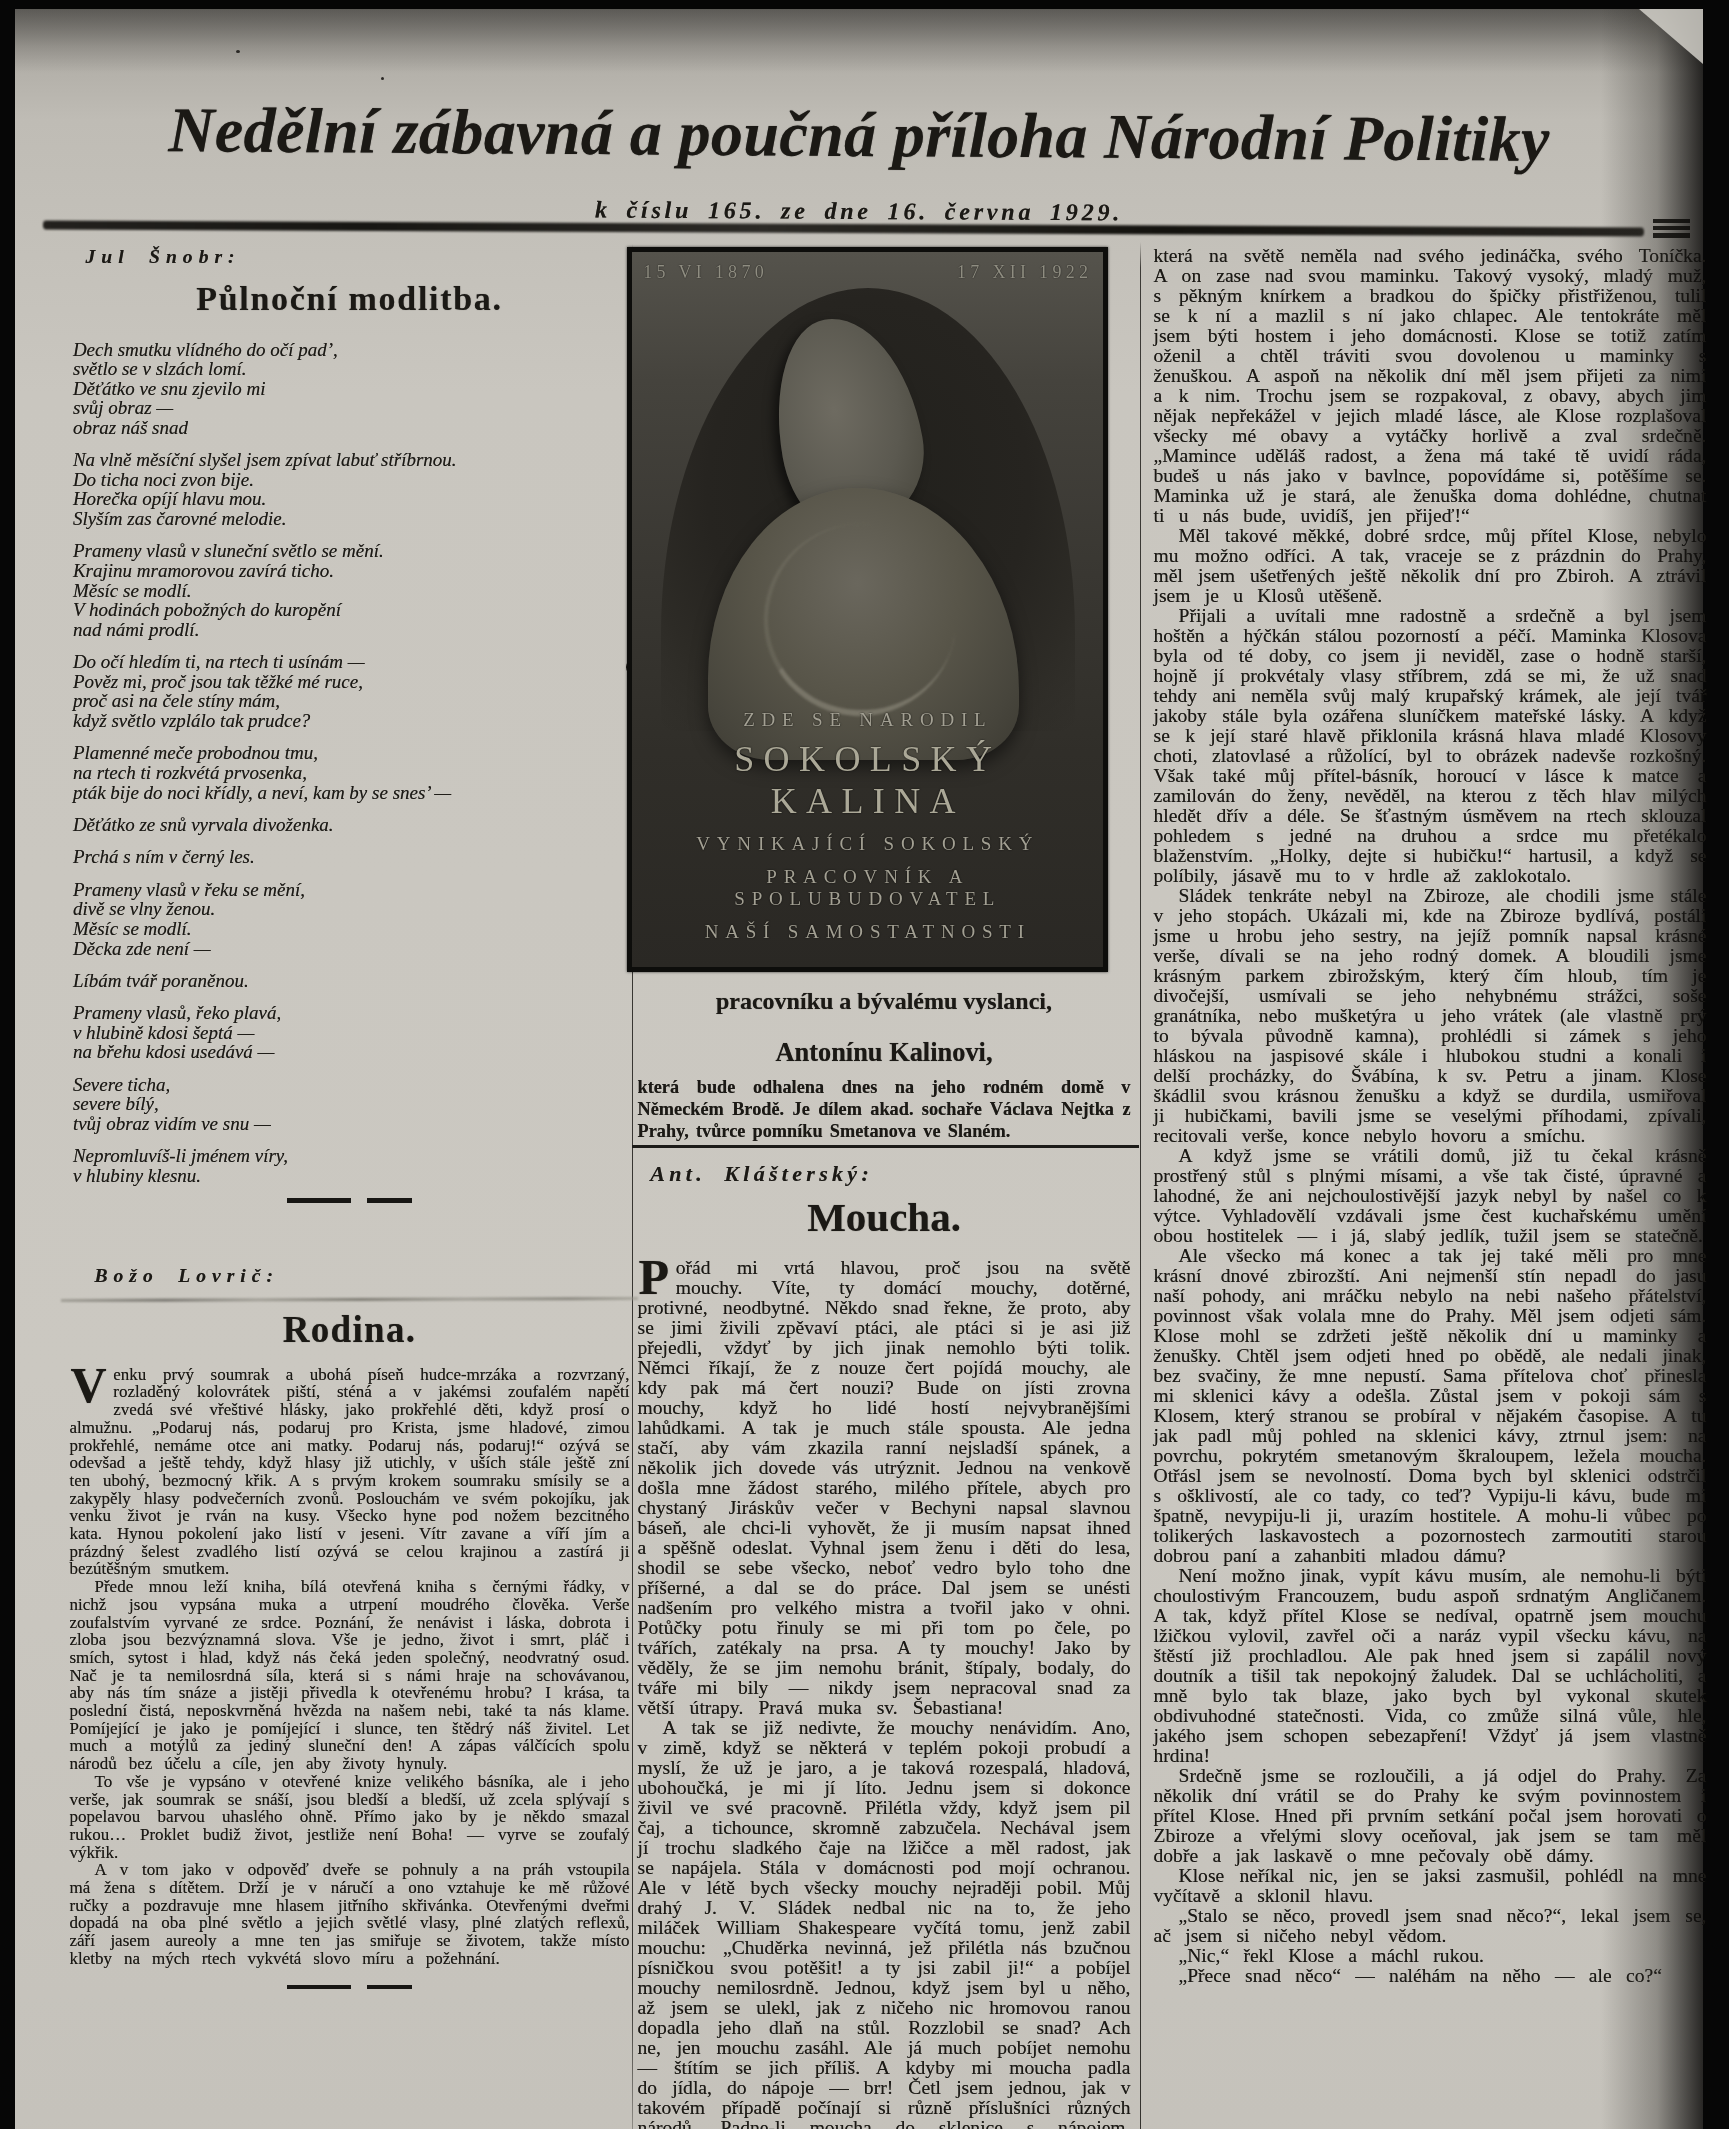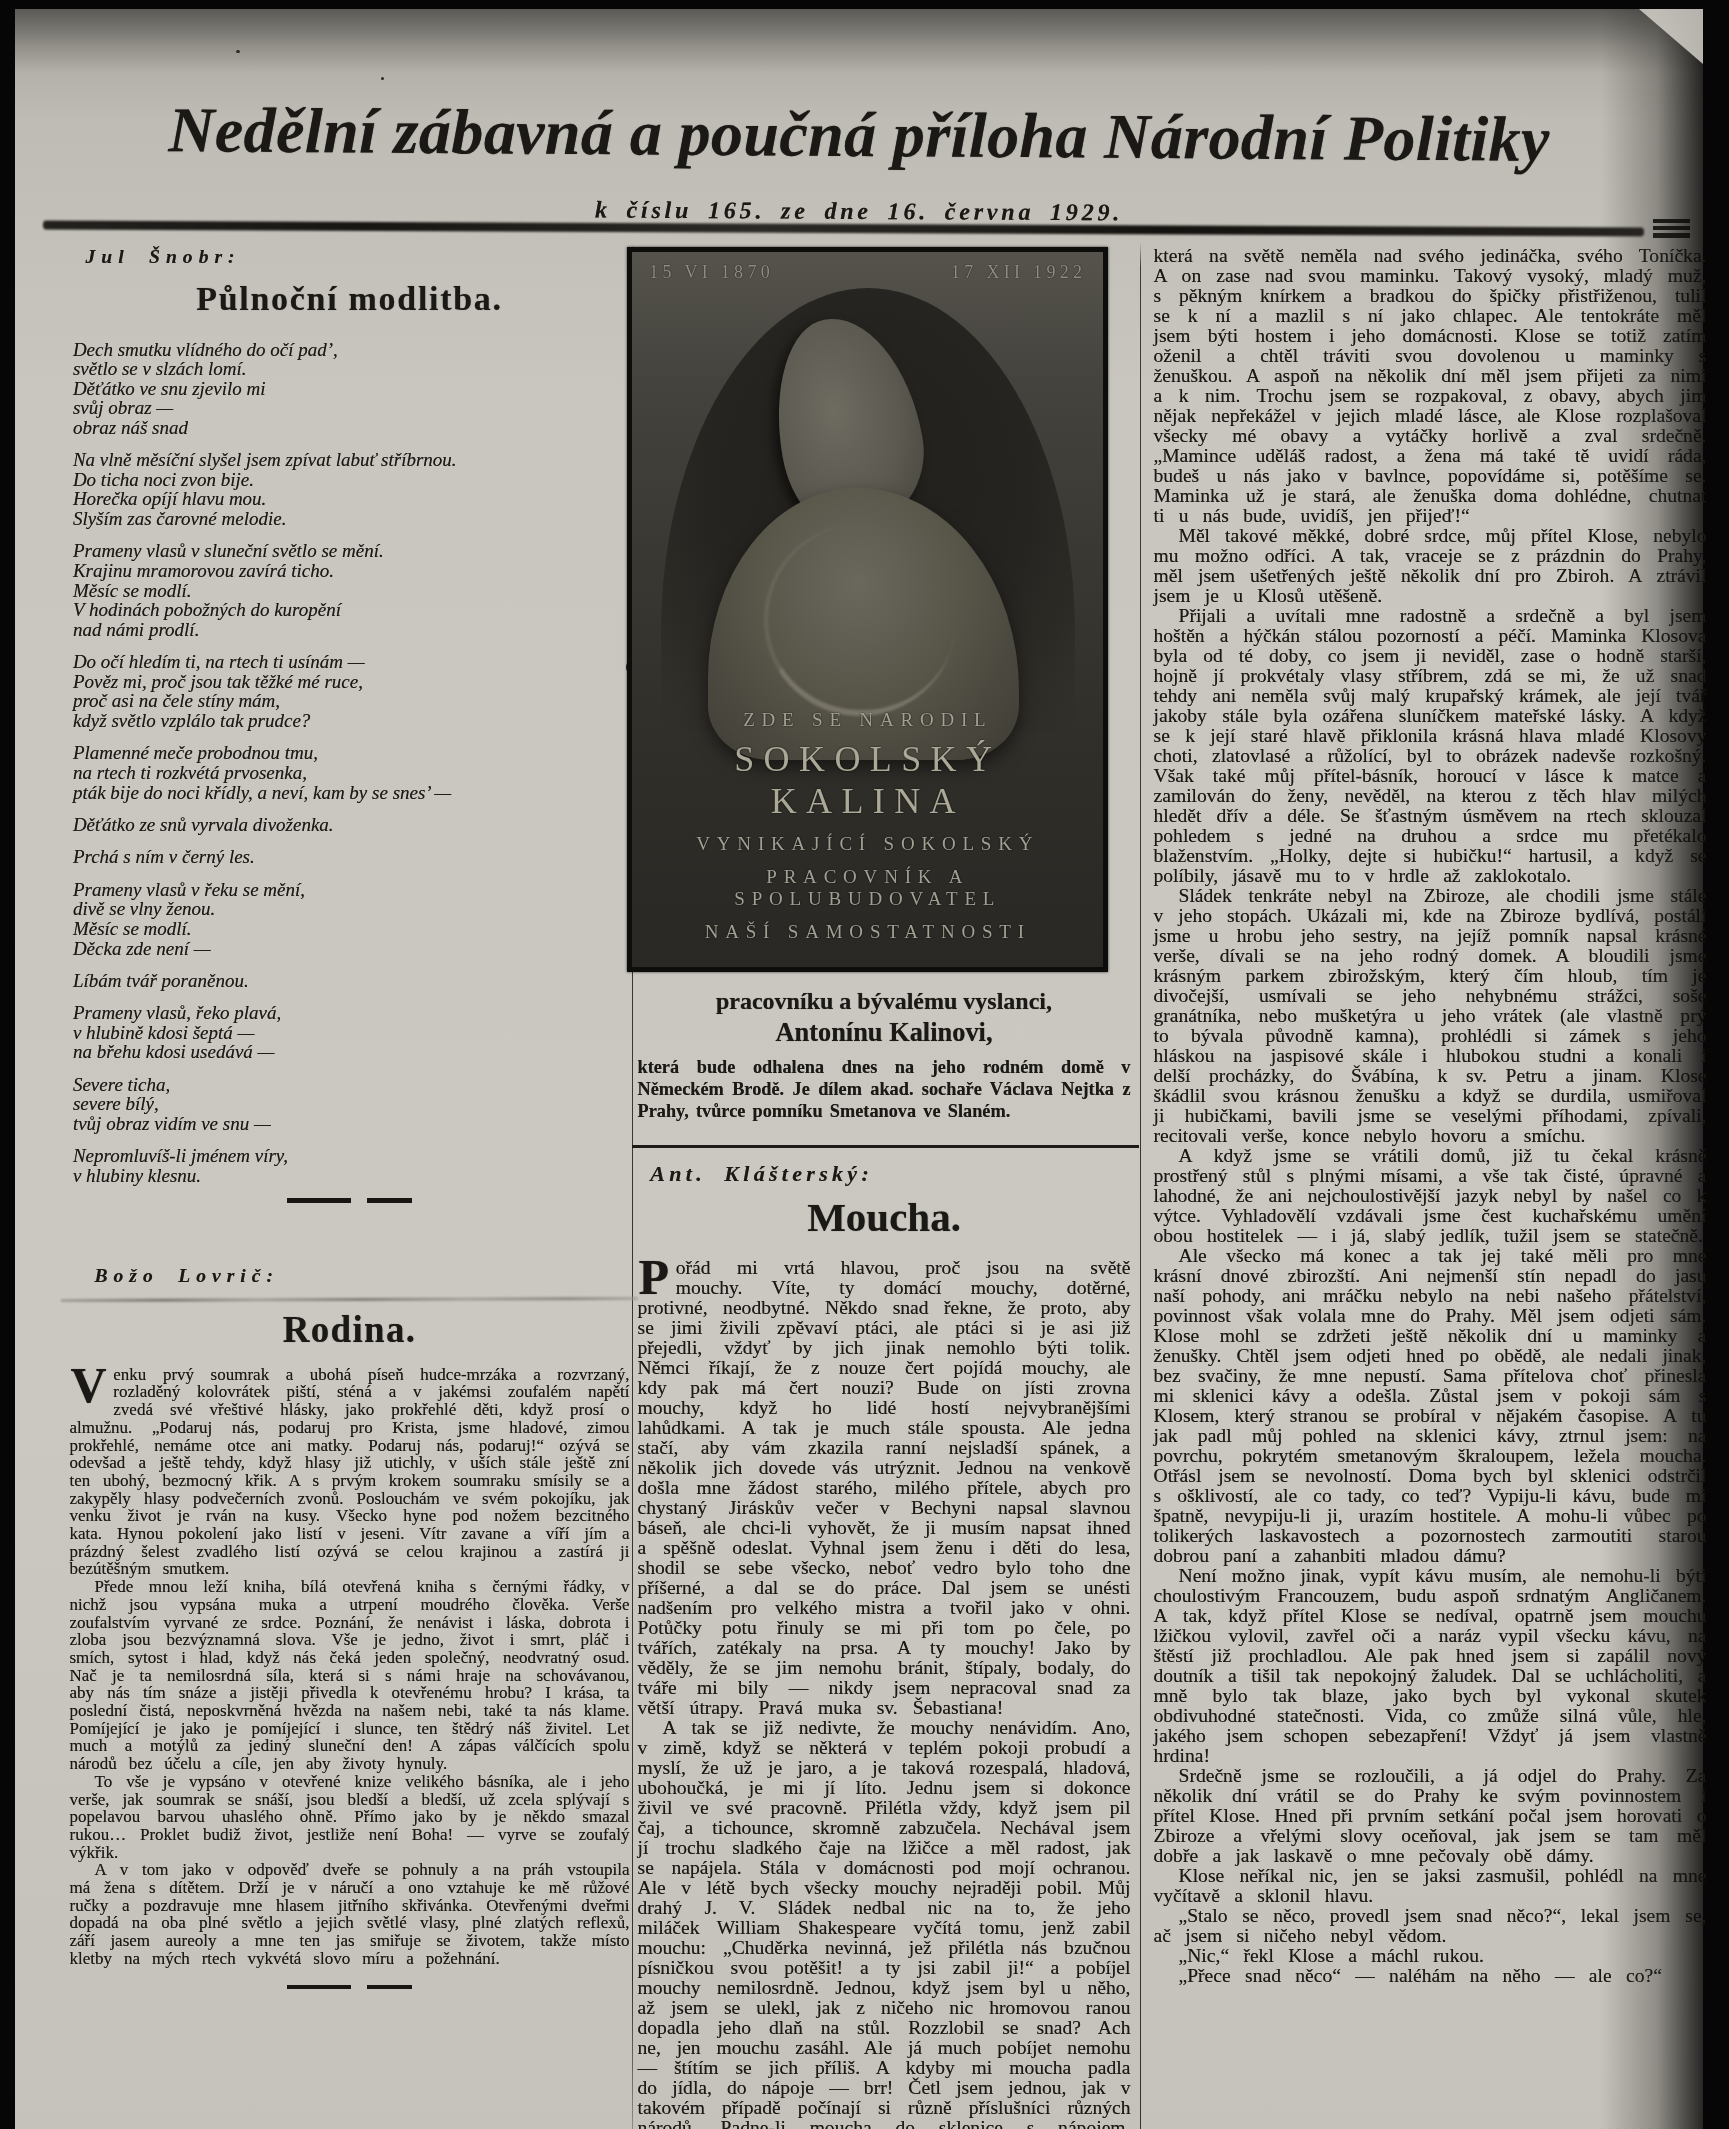--- a/index.html
+++ b/index.html
@@ -76,32 +76,32 @@
       background:radial-gradient(ellipse at 42% 42%,#6e6b61 0%,#5b5950 55%,#454339 100%);
       box-shadow:-6px 4.3px 11px rgba(0,0,0,.55);}
   .photo .bust{position:absolute;left:16%;top:33%;width:66%;height:38%;
       border-radius:48% 52% 20% 20%/70% 75% 20% 20%;
       background:radial-gradient(ellipse at 48% 35%,#6a675d 0%,#585549 45%,#47453c 80%,#3c3a32 100%);
       box-shadow:0 7.7px 17px rgba(0,0,0,.5);}
   .photo .sash{position:absolute;left:28%;top:38%;width:40%;height:26%;border-radius:50%;
       border-bottom:6.8px solid rgba(150,146,132,.55);border-left:4.3px solid rgba(130,126,114,.35);
       transform:rotate(8deg);filter:blur(0.9px);}
   .photo-dates{position:absolute;top:9.4px;left:0;width:100%;display:flex;justify-content:space-between;
-      padding:0 17px;box-sizing:border-box;color:#8f8d81;font-size:18px;letter-spacing:4.3px;
+      padding:0 11px;box-sizing:border-box;color:#8f8d81;font-size:18px;letter-spacing:4.3px;
       text-shadow:0 0 1.3px rgba(0,0,0,.8);align-items:flex-end;}
   .plaque-text{position:absolute;bottom:24px;left:0;width:100%;text-align:center;color:#a3a093;
       letter-spacing:6.8px;text-shadow:0 0 1.7px rgba(0,0,0,.85);}
   .plaque-text .line{margin-top:11px;font-size:19px;white-space:normal;}
   .plaque-text .line.l1{font-size:36px;letter-spacing:9.4px;margin-top:7.7px;color:#aba897;}
 
   .caption{position:absolute;left:0;top:740px;width:100%;}
   .caption-head{text-align:center;font-weight:700;font-size:24px;line-height:31.5px;
       text-shadow:0 0 0.7px rgba(25,23,19,.65);}
   .caption-head .line{white-space:normal;}
-  .caption-head .line.l2{font-size:26.4px;}
+  .caption-head .line.l2{font-size:26.4px;margin-top:20px;}
   .caption-body{margin-top:7.7px;font-weight:700;font-size:18.3px;line-height:22px;word-spacing:2.6px;
       text-align:justify;text-shadow:0 0 0.5px rgba(25,23,19,.6);}
   .caption-rule{position:absolute;left:-6px;top:899px;width:103%;height:3.8px;background:#1c1b18;filter:blur(0.4px);}
   .article-sec{position:absolute;left:0;top:915px;width:100%;}
   .article-byline{font-size:22px;letter-spacing:4.3px;}
   .article-title{text-align:center;font-weight:700;font-size:41px;margin:6px 0 17px 0;
       text-shadow:0 0 1px rgba(20,18,15,.6);}
   .moucha-text{font-size:19.6px;line-height:20px;word-spacing:10.2px;}
 
   

